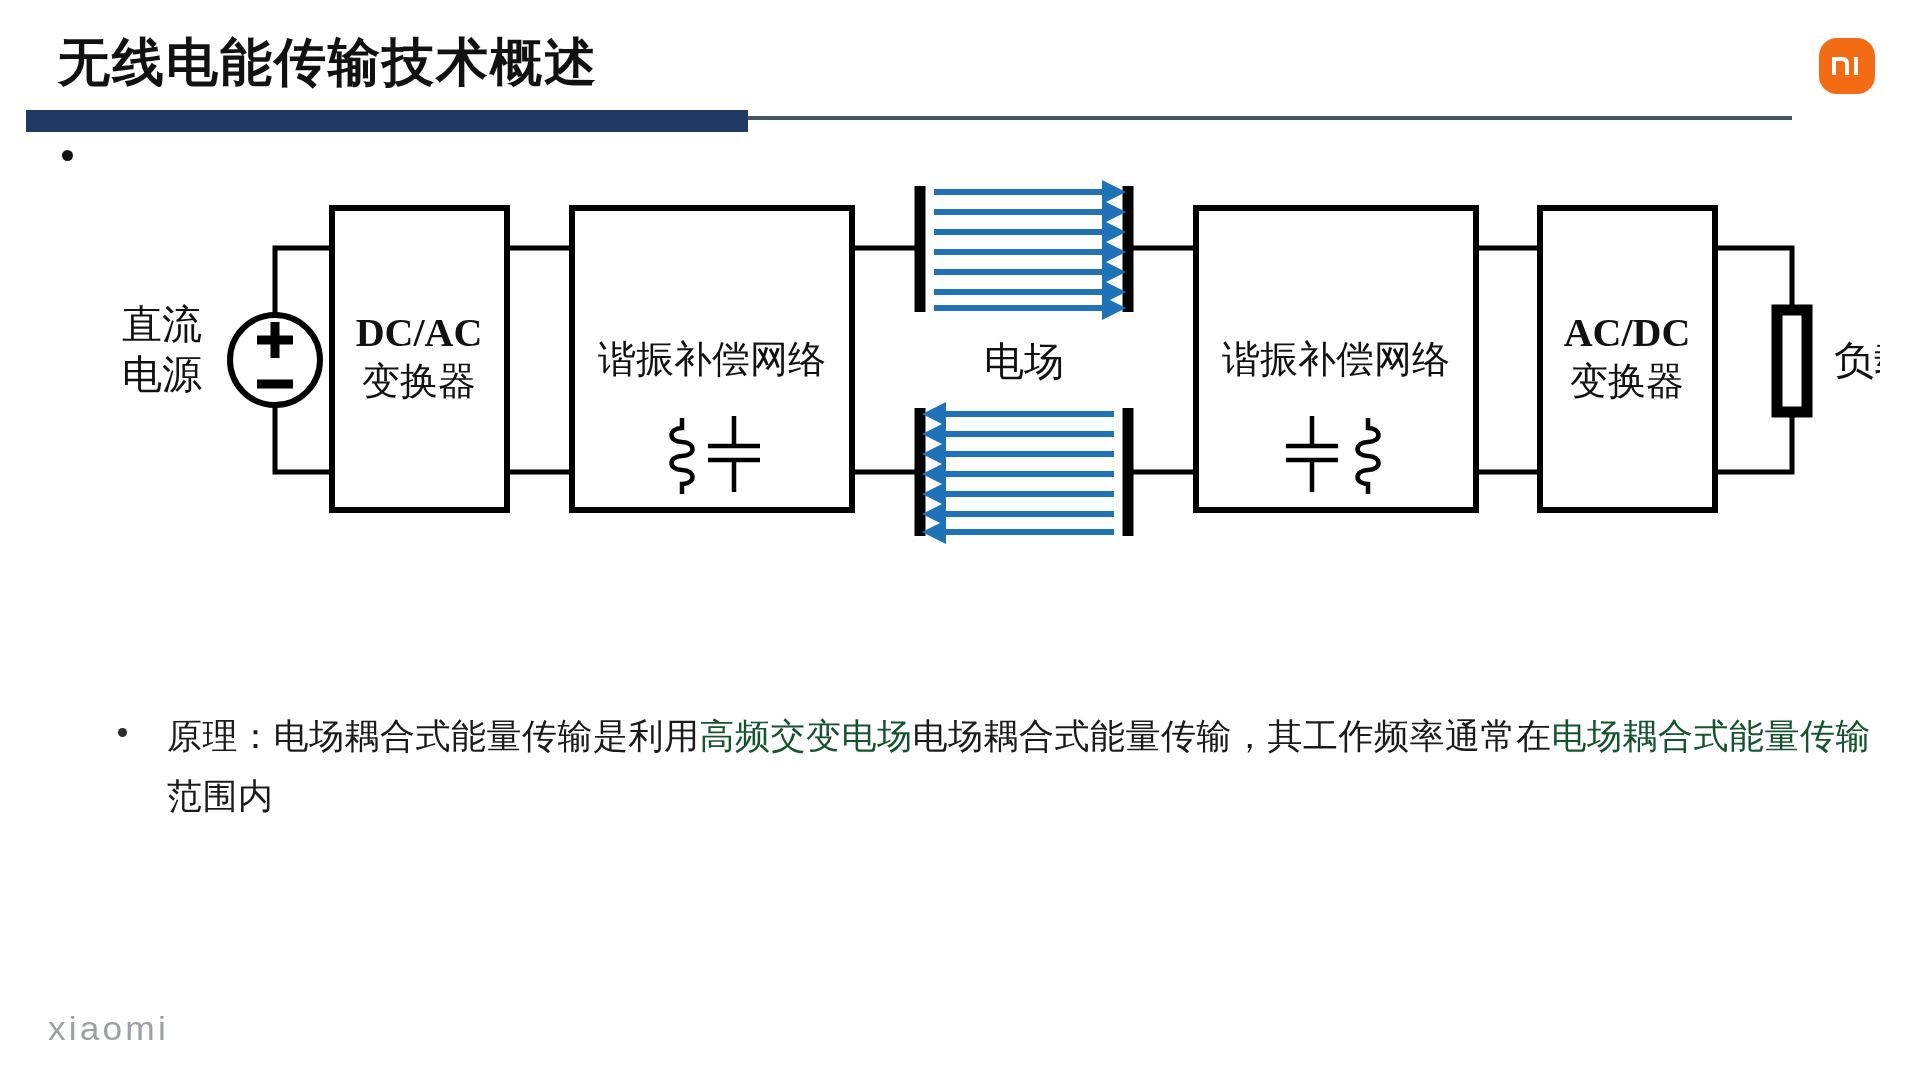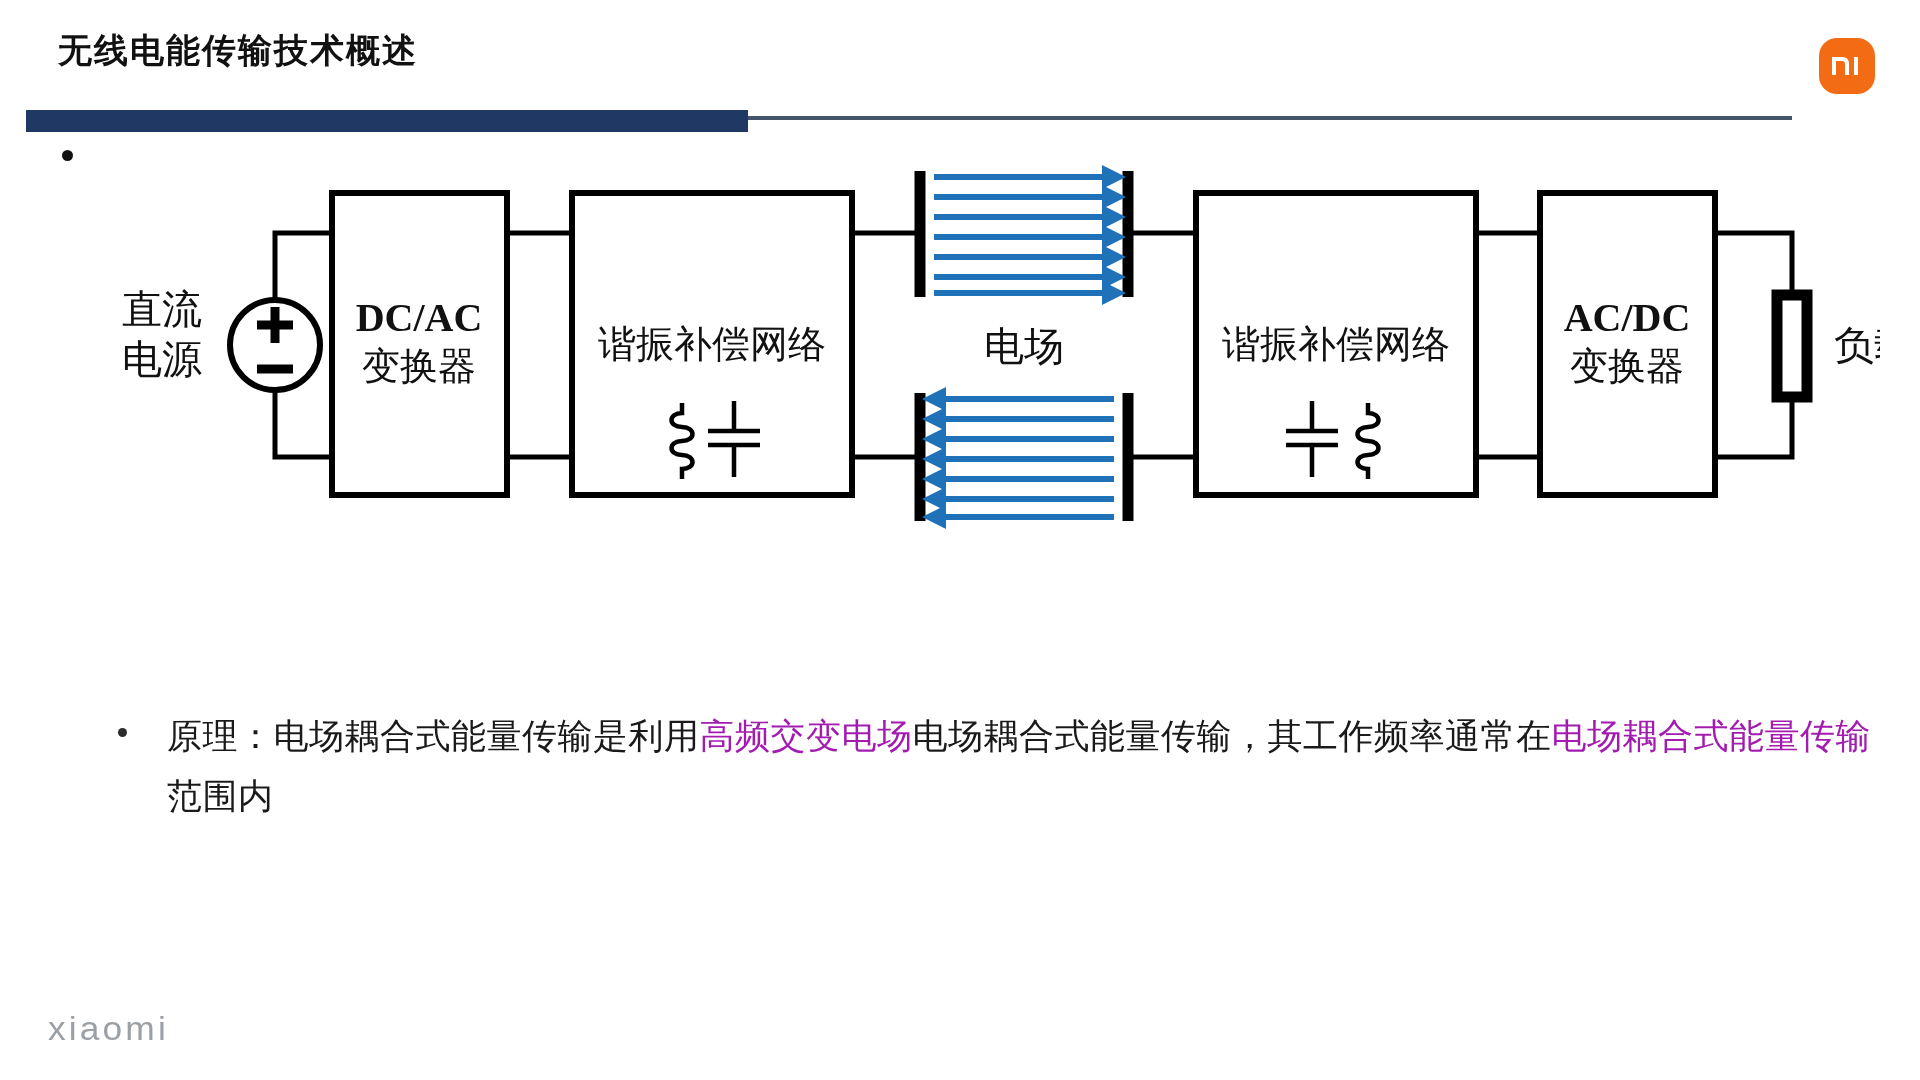--- a/index.html
+++ b/index.html
@@ -10,21 +10,21 @@
     overflow:hidden;
     position:relative;
   }
 
   
   #slide-title {
     position:absolute;
     left:58px; top:28px;
     font-family:"Liberation Sans", sans-serif;
     font-weight:bold;
-    font-size:34px;
+    font-size:52px;
     letter-spacing:2px;
     color:#111111;
     white-space:nowrap;
   }
   #header-rule {
     position:absolute;
     left:26px; top:110px;
     width:1766px; height:5px;
   }
   #header-rule .thick {
@@ -64,21 +64,21 @@
   #section-heading .txt {
     font-size:44px;
     color:#111111;
     letter-spacing:1px;
     white-space:nowrap;
   }
 
   
   #diagram {
     position:absolute;
-    left:120px; top:155px;
+    left:120px; top:170px;
     width:1760px; height:480px;
   }
   #diagram svg { display:block; width:100%; height:100%; }
 
   
   #body-text {
     position:absolute;
     left:118px; top:706px;
     width:1760px;
   }
@@ -90,21 +90,21 @@
     margin:22px 40px 0 0;
   }
   .bullet-row .content {
     flex:1 1 auto;
     font-size:35px;
     line-height:60px;
     color:#1a1a1a;
     letter-spacing:0.5px;
   }
   .lead { font-weight:normal; }
-  .hl { color:#a21caf; }
+  .hl { color:#14532d; }
 
   
   #footer-wordmark {
     position:absolute;
     left:48px; bottom:32px;
     font-size:34px;
     letter-spacing:3px;
     color:#9AA0A6;
     font-family:"Liberation Sans", sans-serif;
     transform:scaleX(1.04);

